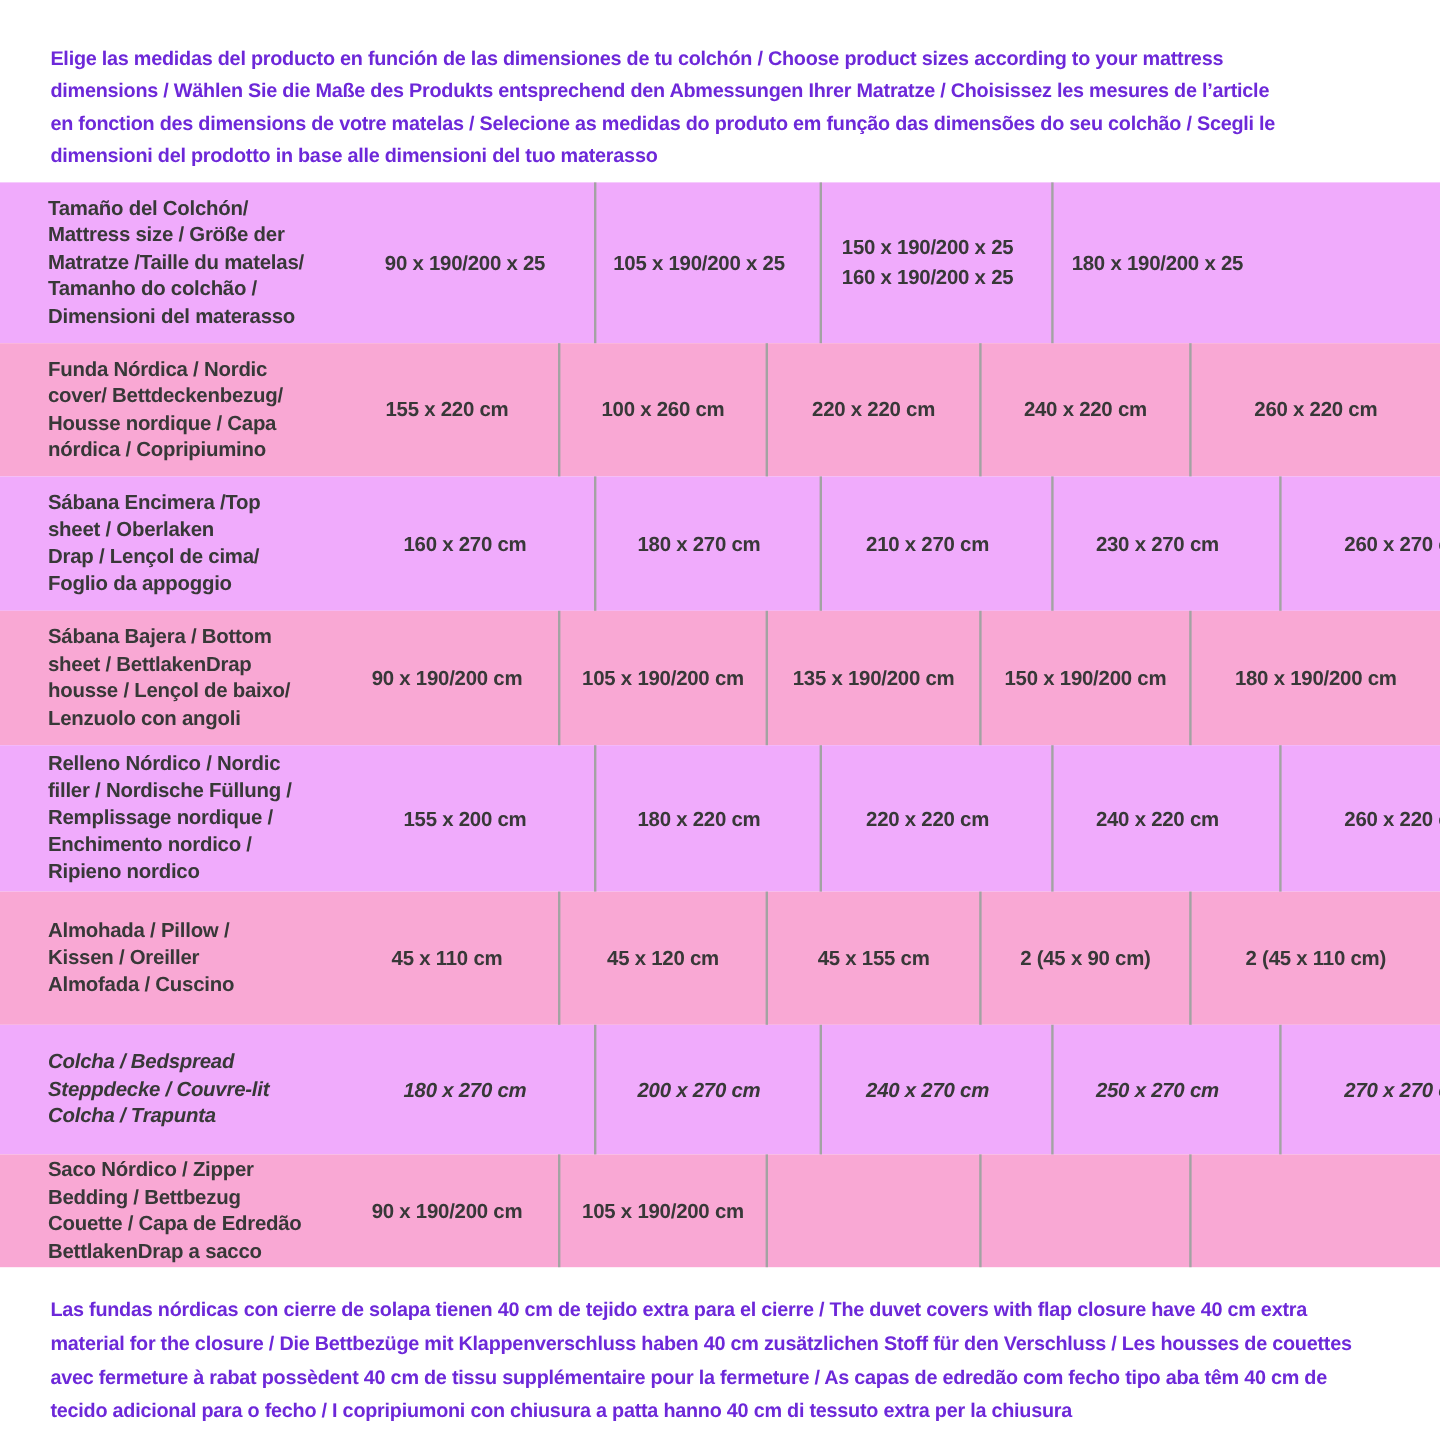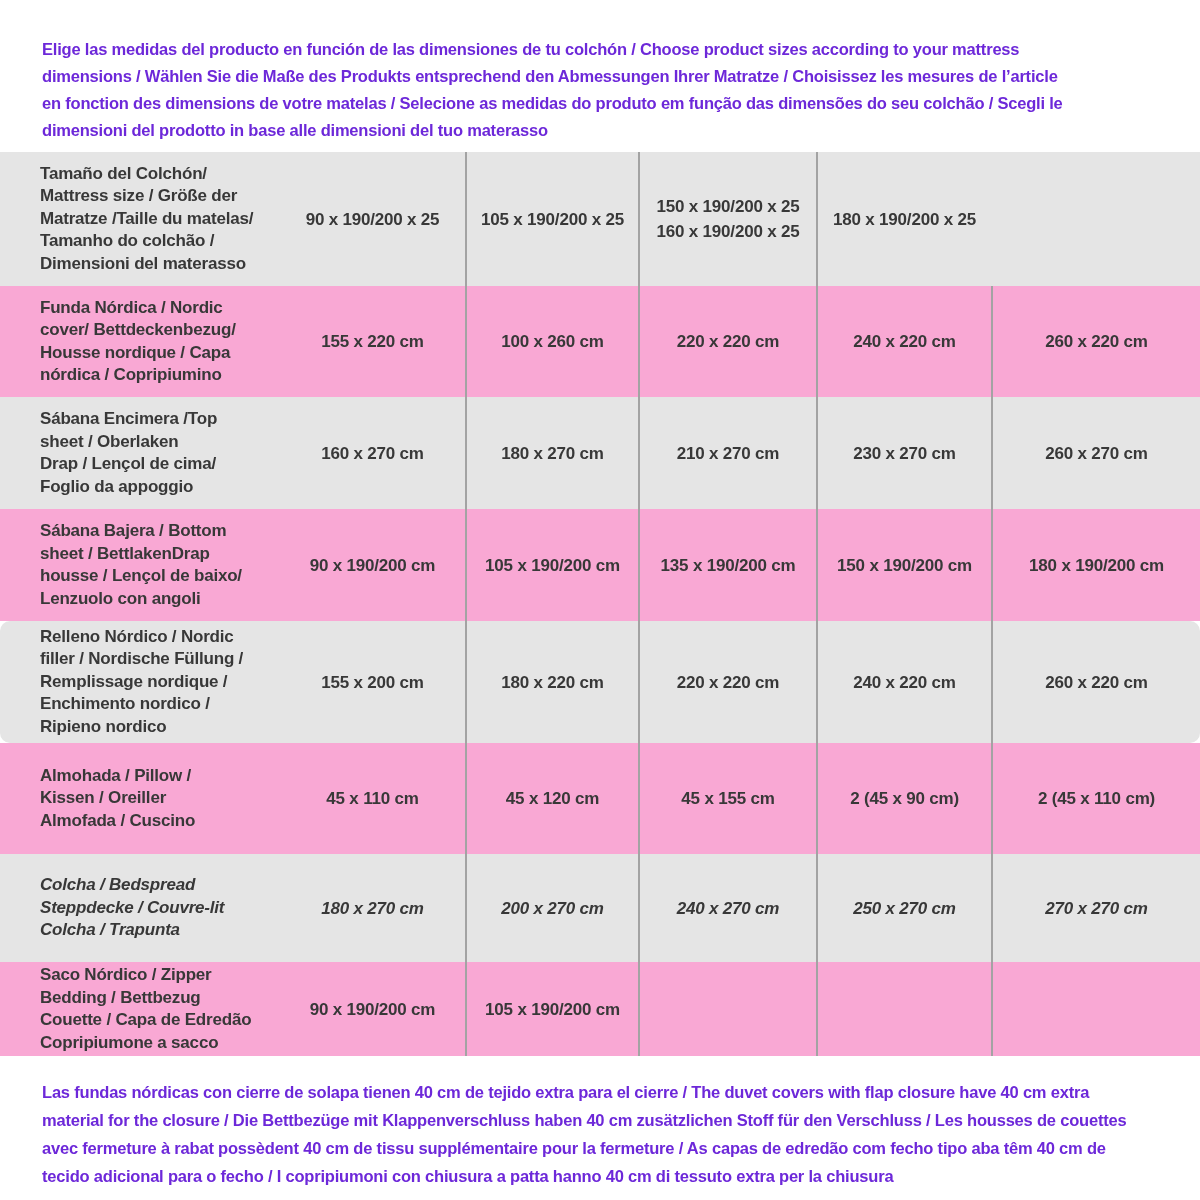--- a/index.html
+++ b/index.html
@@ -30,27 +30,27 @@
 
   .table {
     margin-top: 8px;
     width: 1200px;
   }
   .row {
     display: grid;
     grid-template-columns: 280px 185px 173px 178px 175px 209px;
     width: 1200px;
   }
-  .row.gray { background: #e5e5e5; }
+  .row.gray { background: #f0abfc; gap: 15px; }
   .row.white { background: #f9a8d4; }
   .r0 { min-height: 134px; }
   .r1 { min-height: 111px; }
   .r2 { min-height: 112px; }
   .r3 { min-height: 112px; }
-  .r4 { min-height: 122px; border-radius: 10px; }
+  .r4 { min-height: 122px; }
   .r5 { min-height: 111px; }
   .r6 { min-height: 108px; font-style: italic; }
   .r7 { min-height: 94px; }
 
   .cell {
     display: flex;
     align-items: center;
     white-space: pre-line;
     font-size: 17px;
     letter-spacing: -0.2px;
@@ -163,21 +163,21 @@
       <div class="cell val b">200 x 270 cm</div>
       <div class="cell val b">240 x 270 cm</div>
       <div class="cell val b">250 x 270 cm</div>
       <div class="cell val b">270 x 270 cm</div>
     </div>
 
     <div class="row r7 white">
       <div class="cell lbl">Saco Nórdico / Zipper
 Bedding / Bettbezug
 Couette  / Capa de Edredão
-Copripiumone a sacco</div>
+BettlakenDrap a sacco</div>
       <div class="cell val">90 x 190/200 cm</div>
       <div class="cell val b">105 x 190/200 cm</div>
       <div class="cell val b"></div>
       <div class="cell val b"></div>
       <div class="cell val b"></div>
     </div>
 
   </div>
 
   <p class="para foot">Las fundas nórdicas con cierre de solapa tienen 40 cm de tejido extra para el cierre  / The duvet covers with flap closure have 40 cm extra

